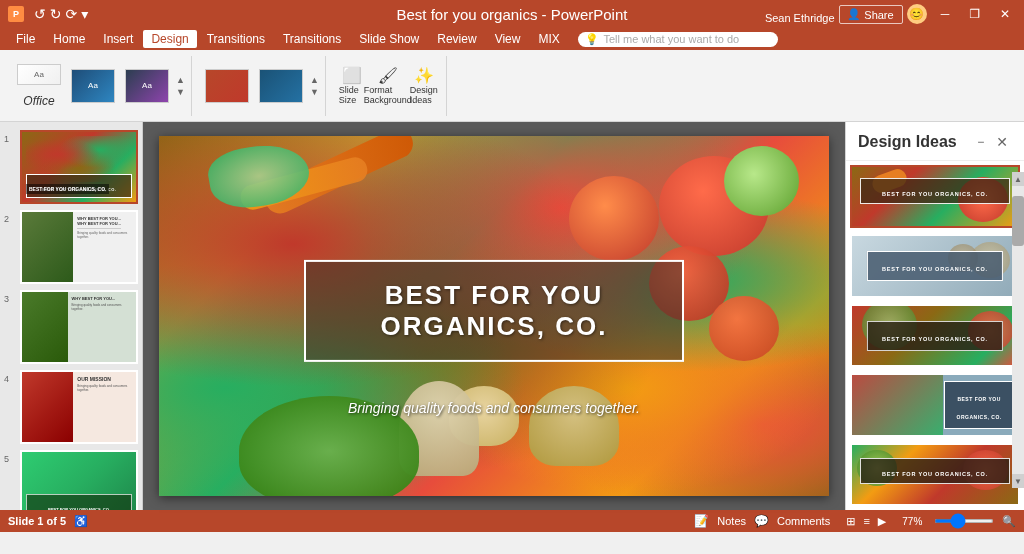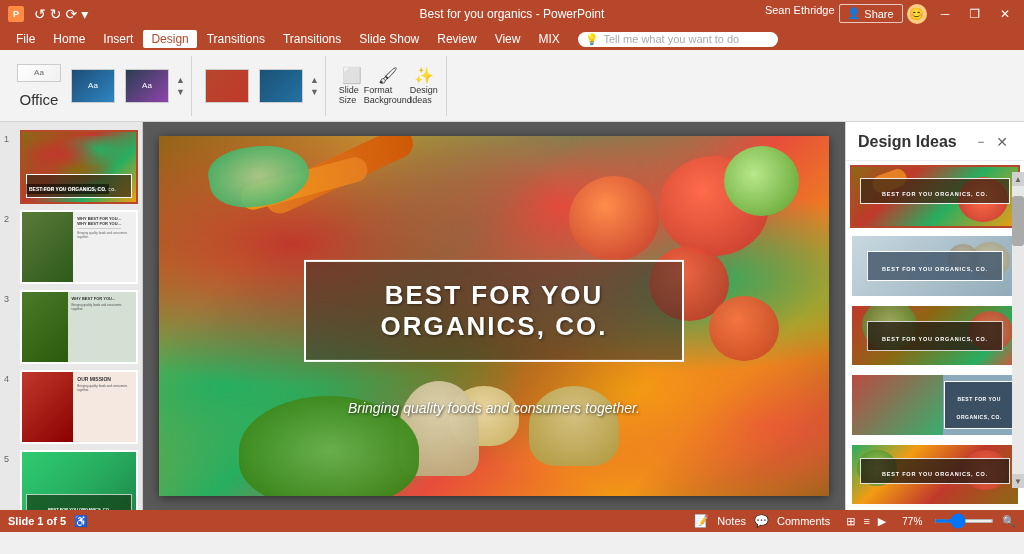--- a/index.html
+++ b/index.html
@@ -10,21 +10,21 @@
       height: 28px;
       background: #b7472a;
       display: flex;
       align-items: center;
       justify-content: space-between;
       padding: 0 8px;
       color: white;
       font-size: 12px;
     }
     #titlebar-left { display: flex; align-items: center; gap: 6px; }
-    #titlebar-center { position: absolute; left: 50%; transform: translateX(-50%); font-size: 12px; color: white; }
+    #titlebar-center { position: absolute; left: 50%; transform: translateX(-50%); font-size: 15px; color: white; }
     #titlebar-right { display: flex; gap: 8px; margin-left: auto; }
     .title-btn { color: white; font-size: 12px; cursor: pointer; padding: 0 6px; }
     .quick-access { display: flex; gap: 4px; align-items: center; }
     .quick-access span { color: white; font-size: 14px; cursor: pointer; }
     .ppt-icon { width: 16px; height: 16px; background: #ff8c42; color: white; font-size: 9px; font-weight: bold; display: flex; align-items: center; justify-content: center; border-radius: 2px; margin-right: 4px; }
 
     
     #ribbon {
       height: 22px;
       background: #b7472a;
@@ -297,21 +297,21 @@
     .status-icon { font-size: 12px; cursor: pointer; }
 
     
     #slide-panel::-webkit-scrollbar { width: 8px; }
     #slide-panel::-webkit-scrollbar-track { background: #e0e0e0; }
     #slide-panel::-webkit-scrollbar-thumb { background: #aaa; border-radius: 4px; }
 
     
     .user-area {
       display: flex;
-      align-items: flex-start;
+      align-items: flex-end;
       gap: 4px;
       color: white;
       font-size: 11px;
     }
     .user-avatar {
       width: 20px;
       height: 20px;
       background: #ffcc80;
       border-radius: 50%;
       display: flex;
@@ -379,21 +379,21 @@
   <div id="tellme-bar">
     <span>💡</span>
     <span style="color:#aaa;font-size:11px;">Tell me what you want to do</span>
   </div>
 </div>
 
 <div id="ribbon-tools">
   <div class="tool-group">
     <div class="tool-btn" style="width:50px;">
       <div style="width:44px;height:34px;background:linear-gradient(135deg,#fff,#f0f0f0);border:1px solid #ccc;display:flex;align-items:center;justify-content:center;font-size:8px;color:#666;">Aa</div>
-      <span style="font-size:15px;margin-top:9px;">Office</span>
+      <span style="font-size:12px;margin-top:9px;font-style:italic;">Office</span>
     </div>
     <div class="tool-btn" style="width:50px;">
       <div style="width:44px;height:34px;background:linear-gradient(135deg,#1e4d78,#2e86c1);border:1px solid #ccc;display:flex;align-items:center;justify-content:center;font-size:8px;color:#fff;">Aa</div>
     </div>
     <div class="tool-btn" style="width:50px;">
       <div style="width:44px;height:34px;background:linear-gradient(135deg,#2c3e50,#8e44ad);border:1px solid #ccc;display:flex;align-items:center;justify-content:center;font-size:8px;color:#fff;">Aa</div>
     </div>
     <div style="font-size:9px;color:#666;display:flex;flex-direction:column;justify-content:center;cursor:pointer;">
       <span>▲</span>
         <span style="margin-top:2px;">▼</span>

